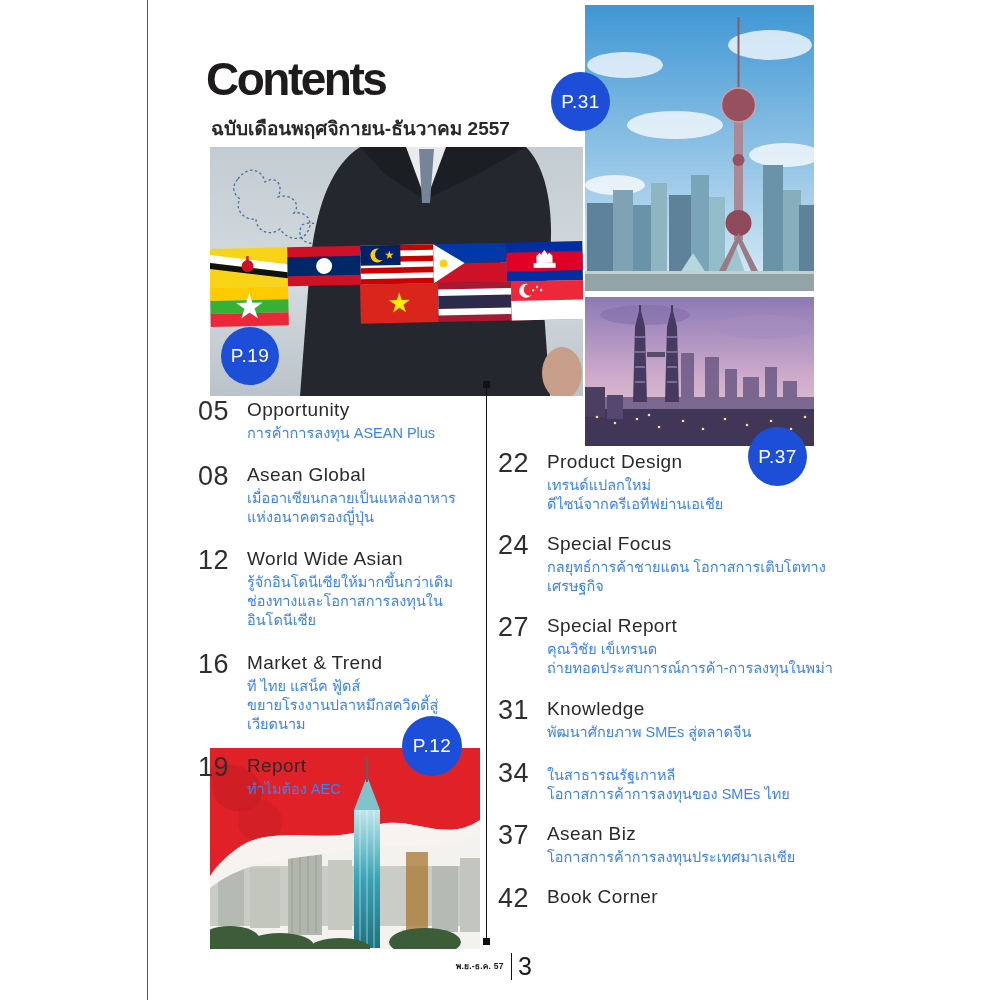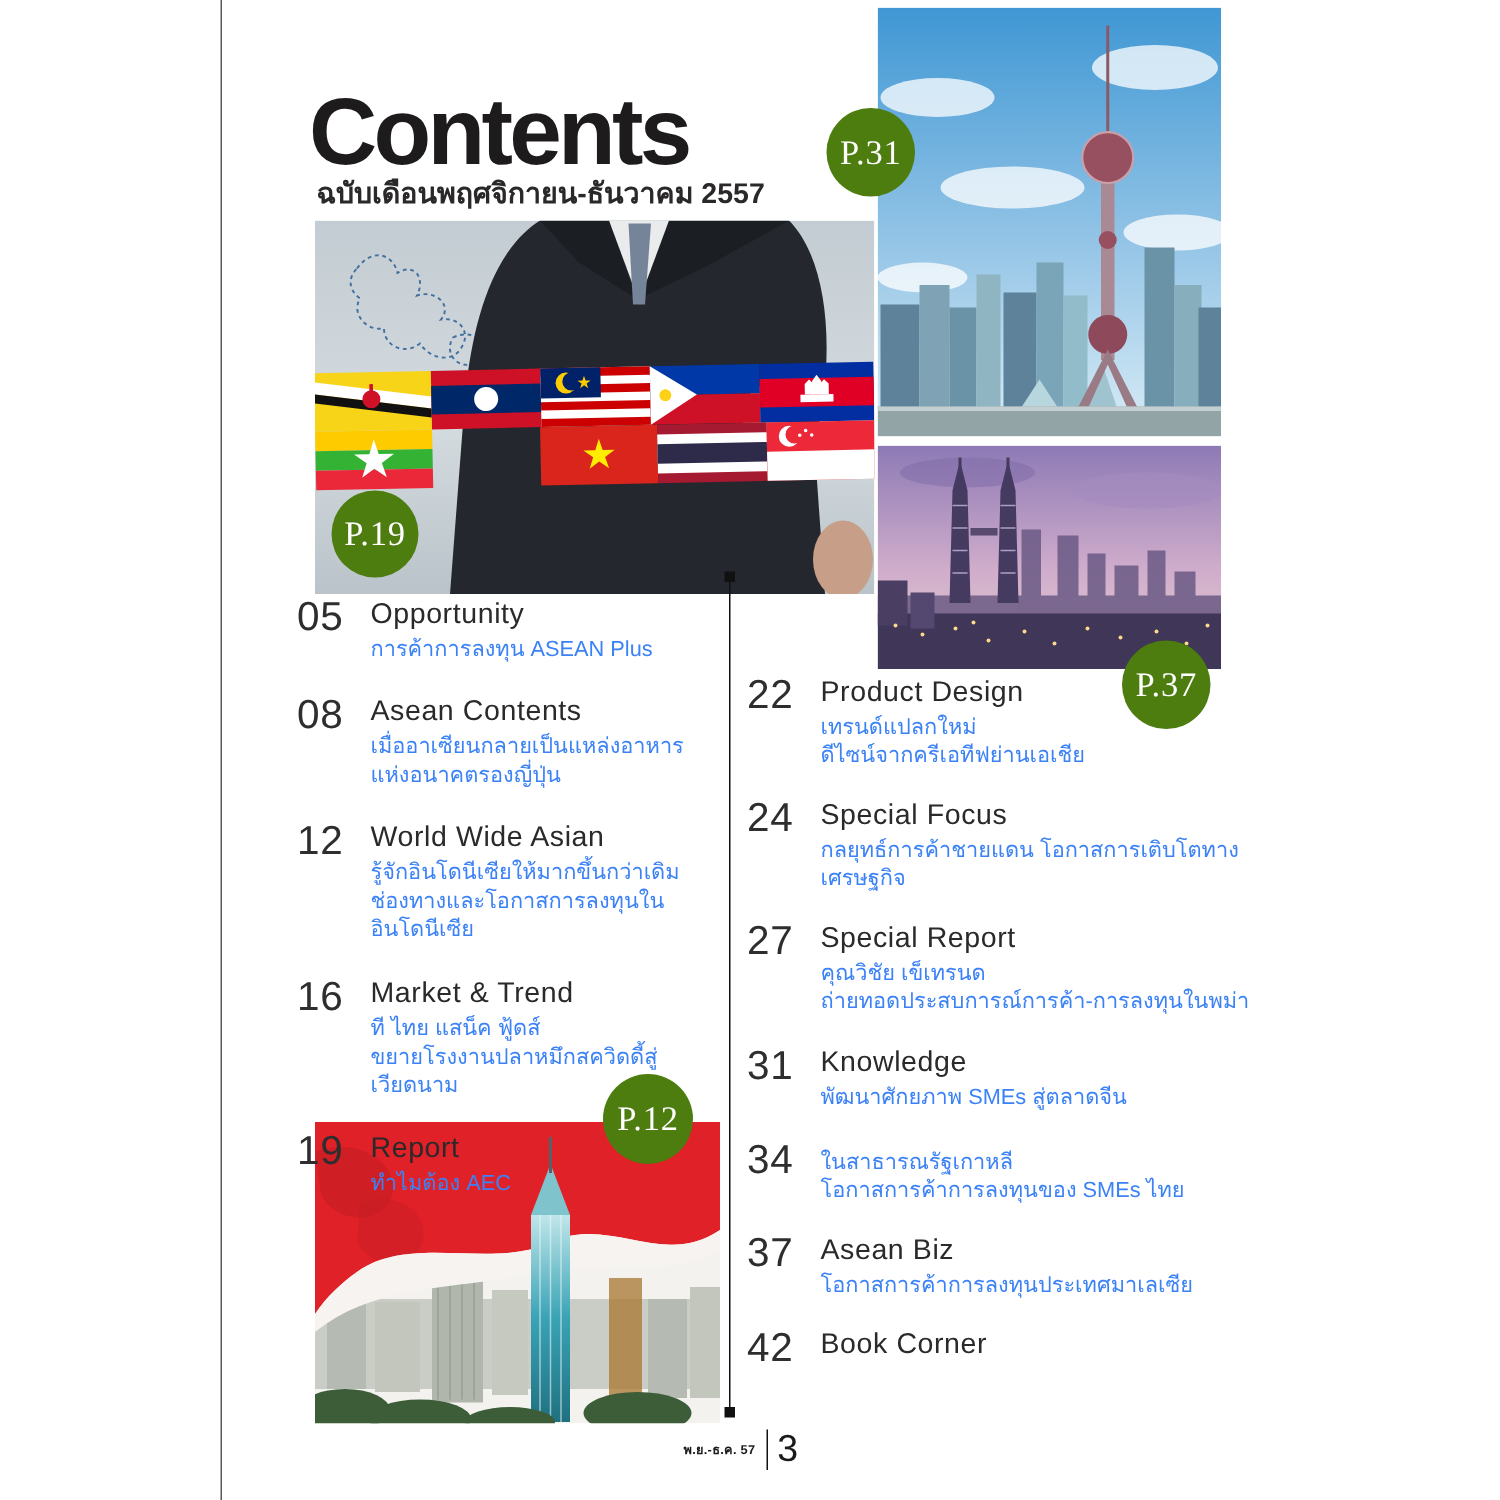--- a/index.html
+++ b/index.html
@@ -3,32 +3,32 @@
 <meta charset="utf-8">
 <style>
   html,body{margin:0;padding:0;}
   body{
     width:1000px;height:1000px;position:relative;background:#ffffff;
     font-family:"Liberation Sans","DejaVu Sans",sans-serif;color:#222;
     overflow:hidden;
   }
   .scan-edge{position:absolute;left:147px;top:0;width:1px;height:1000px;background:#3c3c3c;opacity:.85;}
   
-  .page-title{position:absolute;left:206px;top:52px;margin:0;font-size:63px;font-weight:bold;letter-spacing:-2.5px;color:#1d1b1c;}
+  .page-title{position:absolute;left:206px;top:52px;margin:0;font-size:46px;font-weight:bold;letter-spacing:-2.5px;color:#1d1b1c;}
   .page-subtitle{position:absolute;left:211px;top:113px;font-size:19px;font-weight:bold;color:#2a2829;}
   
   .photo{position:absolute;overflow:hidden;}
   .photo svg{display:block;}
   #photo-asean{left:210px;top:147px;width:373px;height:249px;}
   #photo-shanghai{left:585px;top:5px;width:229px;height:286px;}
   #photo-kl{left:585px;top:297px;width:229px;height:149px;}
   #photo-jakarta{left:210px;top:748px;width:270px;height:201px;}
   
-  .badge{position:absolute;background:#4d7c0f;border-radius:50%;color:#fff;
-    display:flex;align-items:center;justify-content:center;font-size:23px;letter-spacing:.5px;z-index:5;font-family:Liberation Serif, serif;}
+  .badge{position:absolute;background:#1d4ed8;border-radius:50%;color:#fff;
+    display:flex;align-items:center;justify-content:center;font-size:19px;letter-spacing:.5px;z-index:5;}
   #badge-19{left:221px;top:327px;width:58px;height:58px;}
   #badge-31{left:551px;top:72px;width:59px;height:59px;}
   #badge-37{left:748px;top:427px;width:59px;height:59px;}
   #badge-12{left:402px;top:716px;width:60px;height:60px;}
   
   .divider-line{position:absolute;left:486px;top:384px;width:1px;height:560px;background:#111;}
   .divider-dot{position:absolute;left:483px;width:7px;height:7px;background:#111;}
   .divider-dot.top{top:381px;} .divider-dot.bottom{top:938px;}
   
   .toc-col{position:absolute;display:flex;flex-direction:column;}
@@ -345,21 +345,21 @@
       <div class="toc-title">Opportunity</div>
       <div class="toc-desc">
           <div class="toc-desc-line">การค้าการลงทุน ASEAN Plus</div>
         </div>
     </div>
   </div>
 
   <div class="toc-entry">
     <div class="toc-num">08</div>
     <div class="toc-body">
-      <div class="toc-title">Asean Contents</div>
+      <div class="toc-title">Asean Global</div>
       <div class="toc-desc">
           <div class="toc-desc-line">เมื่ออาเซียนกลายเป็นแหล่งอาหาร</div>
           <div class="toc-desc-line">แห่งอนาคตรองญี่ปุ่น</div>
         </div>
     </div>
   </div>
 
   <div class="toc-entry">
     <div class="toc-num">12</div>
     <div class="toc-body">

